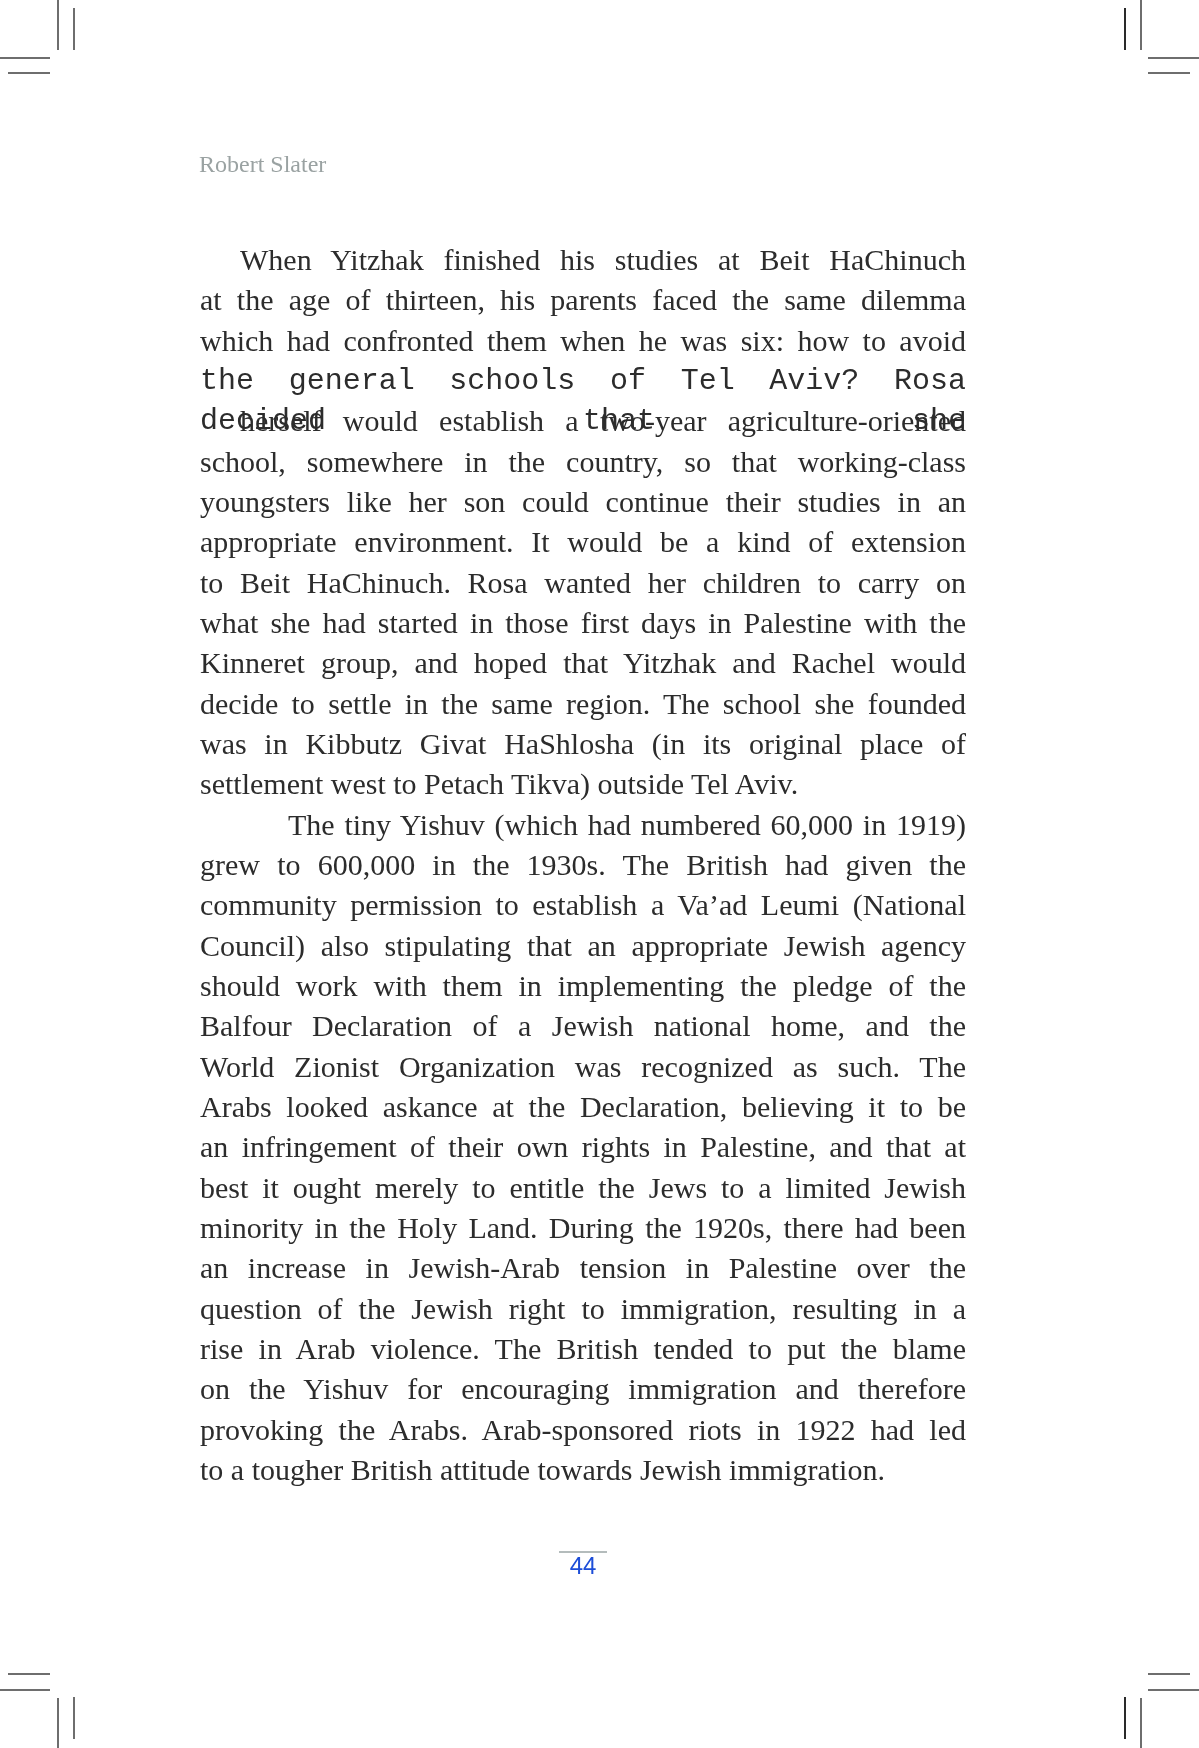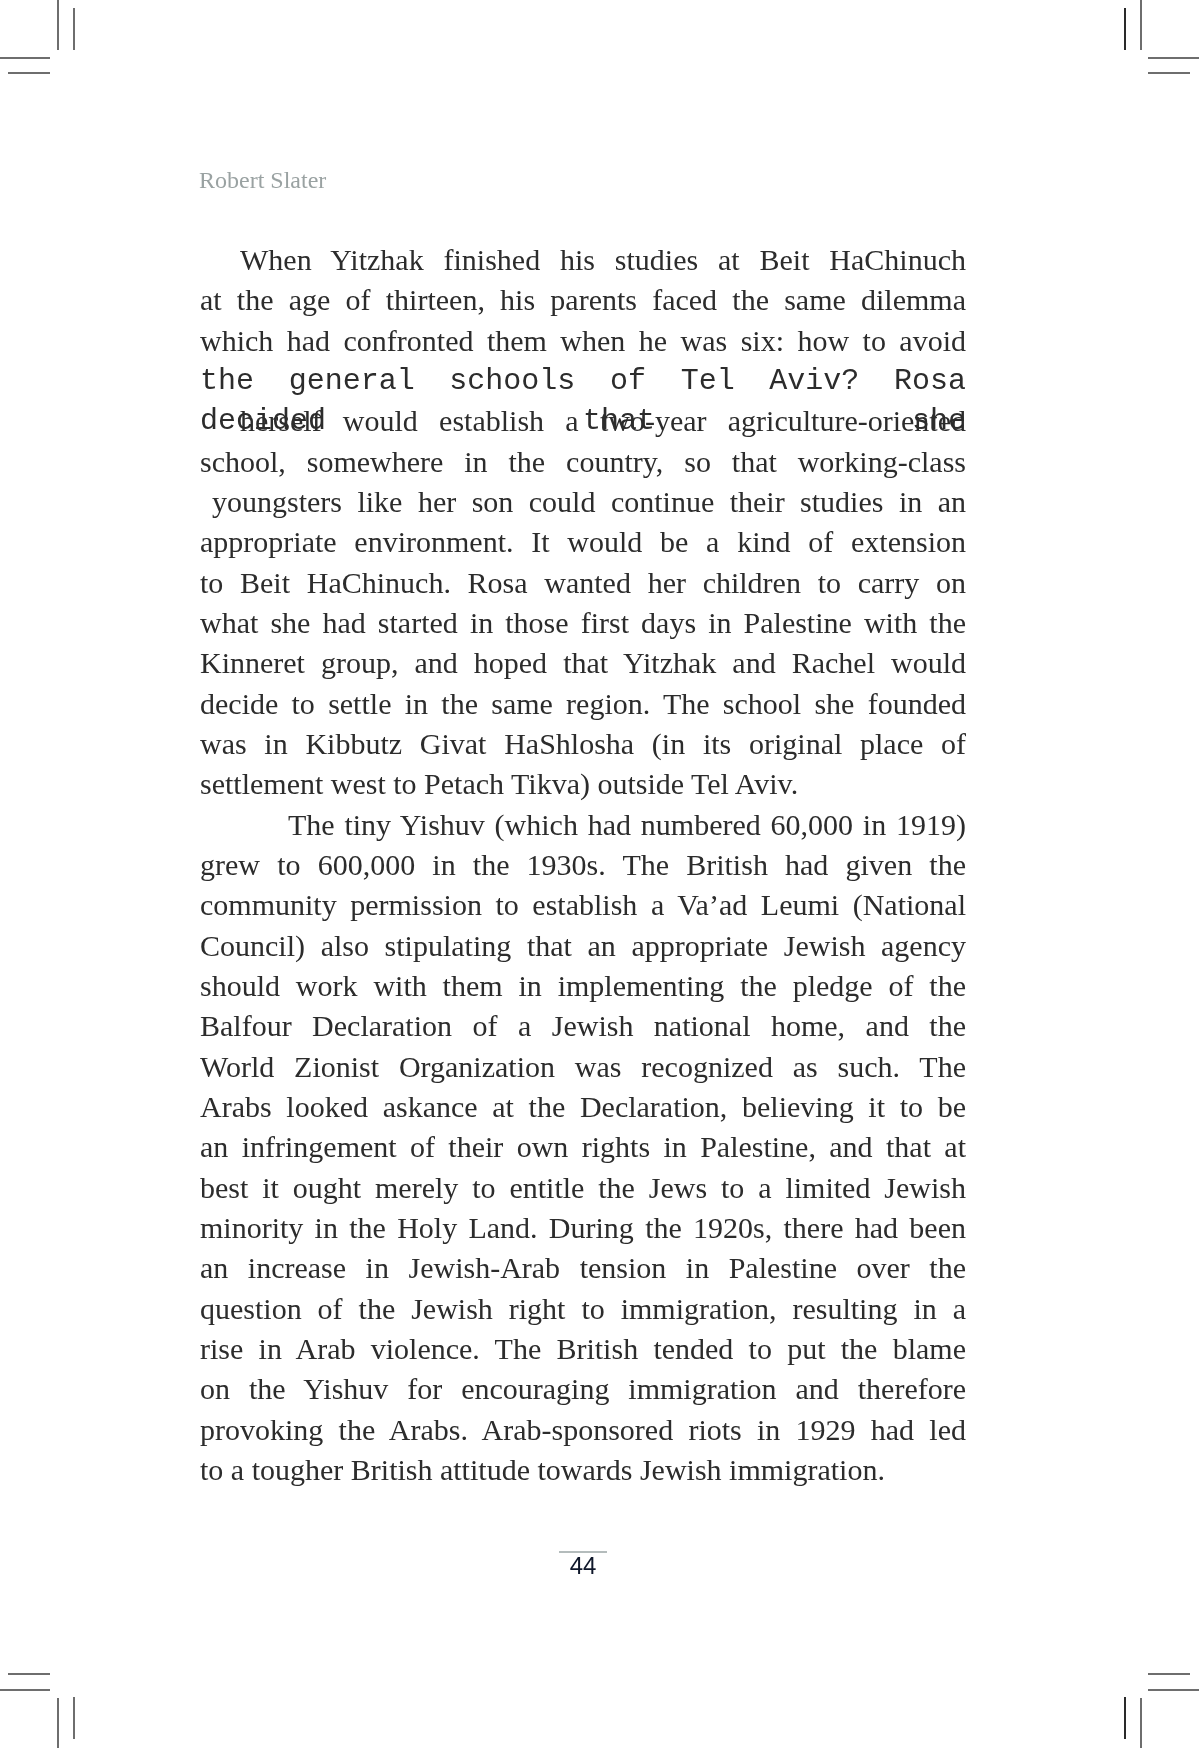--- a/index.html
+++ b/index.html
@@ -18,21 +18,21 @@
     position: absolute;
     background: #6e6e6e;
   }
   .crop.v { width: 2px; }
   .crop.h { height: 2px; }
   .crop.dark { background: #2a2a2a; }
 
   .running-head {
     position: absolute;
     left: 199px;
-    top: 166px;
+    top: 150px;
     font-size: 24px;
     line-height: 28px;
     color: #9aa2a2;
     white-space: nowrap;
   }
   .body-text {
     position: absolute;
     left: 200px;
     top: 240px;
     width: 766px;
@@ -62,21 +62,21 @@
   }
   .folio {
     position: absolute;
     left: 559px;
     top: 1552px;
     width: 48px;
     text-align: center;
     font-family: "Liberation Sans", "DejaVu Sans", sans-serif;
     font-size: 24px;
     line-height: 28px;
-    color: #0f172a;
+    color: #1d4ed8;
   }
 </style>
 </head>
 <body>
 
 <div class="crop v" style="left:57px;top:0;height:50px;"></div>
 <div class="crop v" style="left:73px;top:8px;height:42px;"></div>
 <div class="crop h" style="left:0;top:57px;width:50px;"></div>
 <div class="crop h" style="left:8px;top:72px;width:42px;"></div>
 
@@ -111,21 +111,21 @@
     <div class="line">
         <span style="display: block; white-space: normal; text-align: justify; text-align-last: justify; font-family: Liberation Mono, monospace;">the general schools of Tel Aviv? Rosa decided that she</span>
       </div>
     <div class="line">
         <span style="display: block; white-space: normal; text-align: justify; text-align-last: justify; margin-left: 40px;">herself would establish a two-year agriculture-oriented</span>
       </div>
     <div class="line">
         <span style="display: block; white-space: normal; text-align: justify; text-align-last: justify;">school, somewhere in the country, so that working-class</span>
       </div>
     <div class="line">
-        <span style="display: block; white-space: normal; text-align: justify; text-align-last: justify; margin-left: 12px;">youngsters like her son could continue their studies in an</span>
+        <span style="display: block; white-space: normal; text-align: justify; text-align-last: justify;">youngsters like her son could continue their studies in an</span>
       </div>
     <div class="line">
         <span style="display: block; white-space: normal; text-align: justify; text-align-last: justify;">appropriate environment. It would be a kind of extension</span>
       </div>
     <div class="line">
         <span style="display: block; white-space: normal; text-align: justify; text-align-last: justify;">to Beit HaChinuch. Rosa wanted her children to carry on</span>
       </div>
     <div class="line">
         <span style="display: block; white-space: normal; text-align: justify; text-align-last: justify;">what she had started in those first days in Palestine with the</span>
       </div>
@@ -182,21 +182,21 @@
     <div class="line">
         <span style="display: block; white-space: normal; text-align: justify; text-align-last: justify;">question of the Jewish right to immigration, resulting in a</span>
       </div>
     <div class="line">
         <span style="display: block; white-space: normal; text-align: justify; text-align-last: justify;">rise in Arab violence. The British tended to put the blame</span>
       </div>
     <div class="line">
         <span style="display: block; white-space: normal; text-align: justify; text-align-last: justify;">on the Yishuv for encouraging immigration and therefore</span>
       </div>
     <div class="line">
-        <span style="display: block; white-space: normal; text-align: justify; text-align-last: justify;">provoking the Arabs. Arab-sponsored riots in 1929 had led</span>
+        <span style="display: block; white-space: normal; text-align: justify; text-align-last: justify;">provoking the Arabs. Arab-sponsored riots in 1922 had led</span>
       </div>
     <div class="line last">
         <span style="display: block; white-space: normal; text-align: justify; text-align-last: left;">to a tougher British attitude towards Jewish immigration.</span>
       </div>
   </div>
 </div>
 
 <div class="folio-rule"></div>
 <div class="folio">44</div>
 

